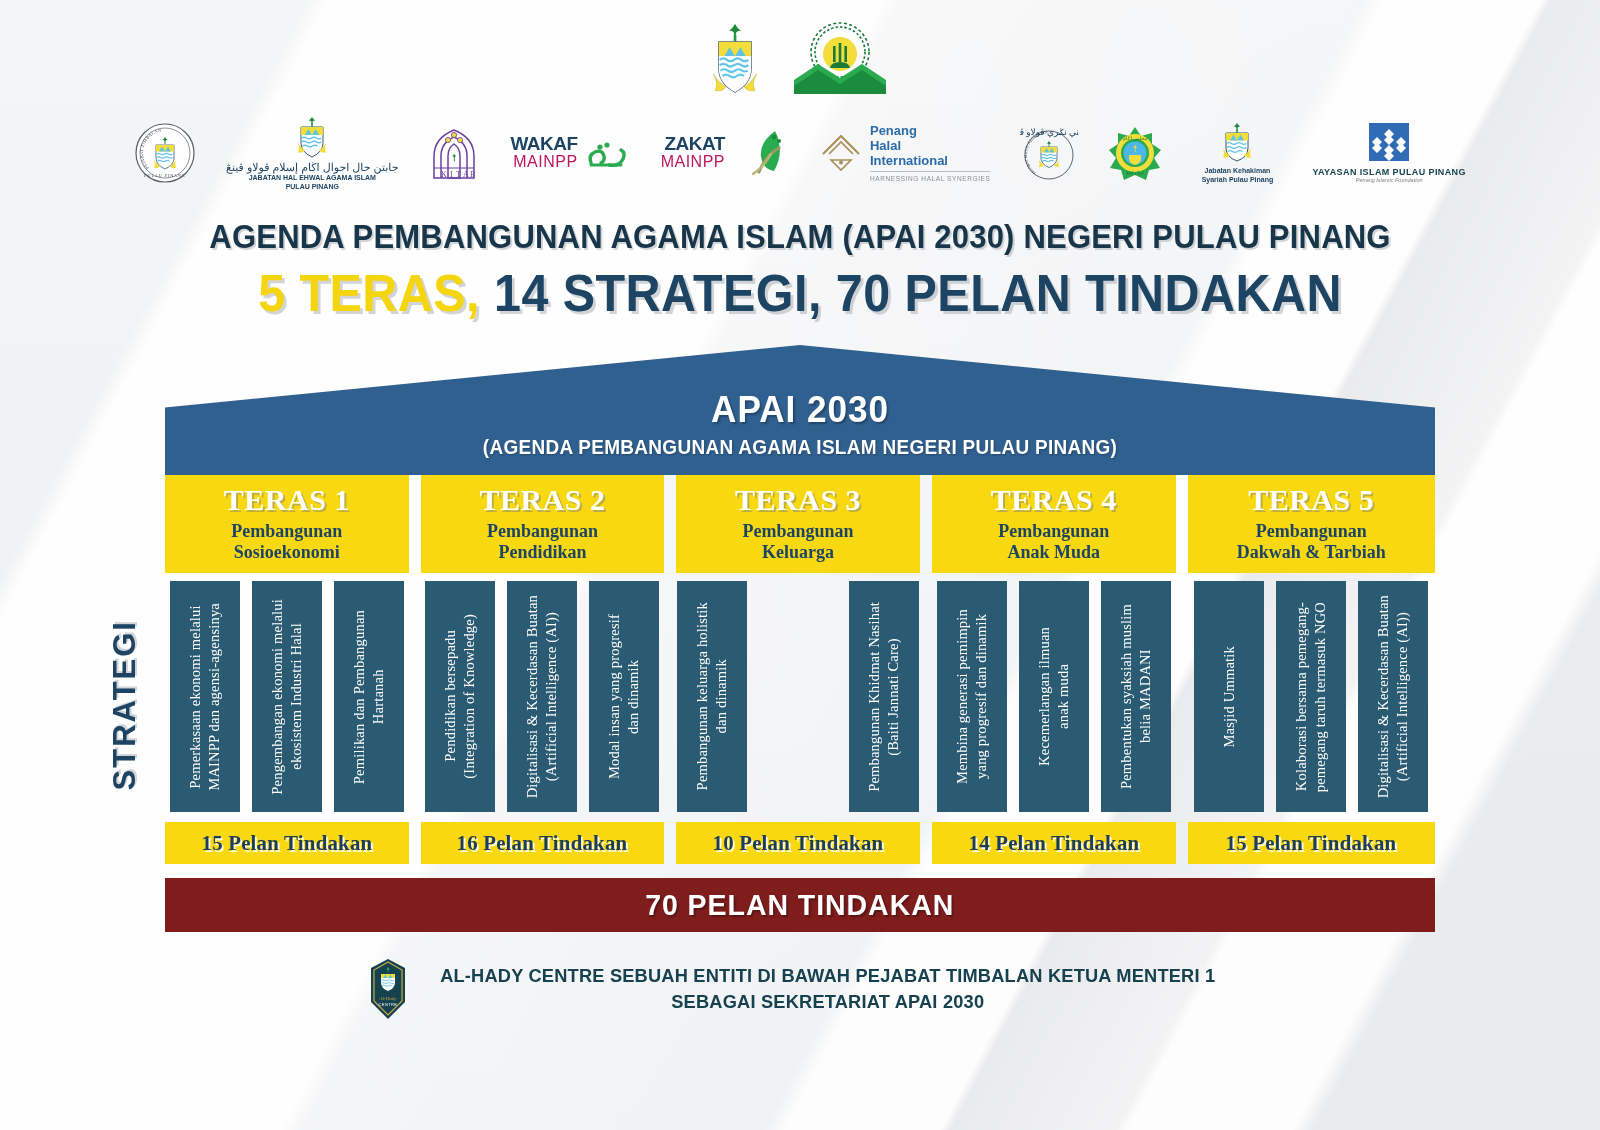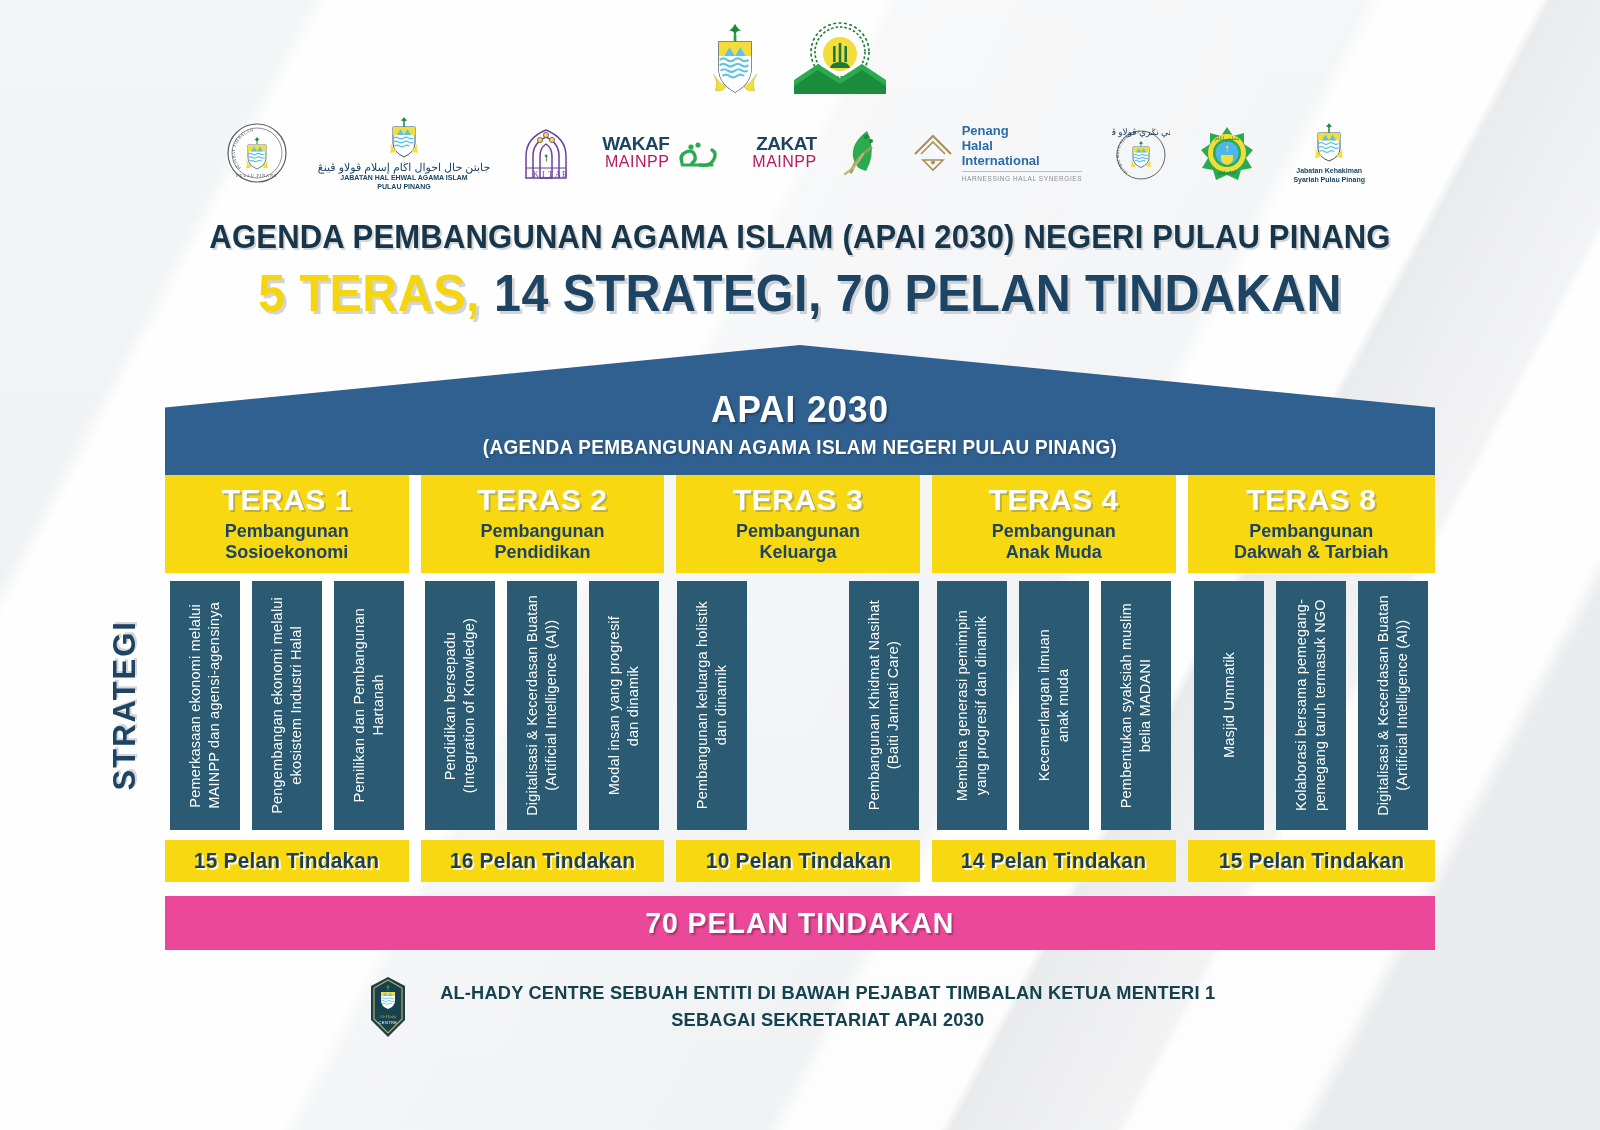--- a/index.html
+++ b/index.html
@@ -95,21 +95,21 @@
   .strategi-label {
     position: absolute; left: -58px; top: 80px; height: 300px;
     display: flex; align-items: center; justify-content: center;
   }
   .strategi-label span {
     writing-mode: vertical-rl; transform: rotate(180deg);
     font-size: 31px; font-weight: 800; letter-spacing: 2px;
     color: #1d4463; text-shadow: 2px 2px 0 rgba(165,170,176,.5);
   }
 
-  .teras-stack { display: flex; gap: 12px; width: 100%; }
+  .teras-stack { display: flex; gap: 12px; width: 100%; font-family: Liberation Serif, serif; }
   .teras {
     display: flex; flex-direction: column;
   }
   .teras-head {
     background: #f8d911; text-align: center; padding: 10px 6px 12px;
     height: 98px; display: flex; flex-direction: column; justify-content: center;
   }
   .teras-head .th-title {
     font-size: 30px; font-weight: 800; color: #fff; letter-spacing: .5px;
     text-shadow: 2px 2px 0 rgba(120,122,126,.45);
@@ -138,21 +138,21 @@
     background: #f8d911; height: 42px; margin-top: 10px;
     display: flex; align-items: center; justify-content: center;
   }
   .pelan-bar span {
     font-size: 22px; font-weight: 800; color: #1d3d55;
     text-shadow: 2px 2px 0 rgba(255,255,255,.85);
     letter-spacing: .2px; transform: scaleX(.95);
   }
 
   .total-bar {
-    width: 1270px; margin: 14px auto 0; height: 54px; background: #ec4899;
+    width: 1270px; margin: 14px auto 0; height: 54px; background: #7f1d1d;
     display: flex; align-items: center; justify-content: center;
   }
   .total-bar span {
     color: #fff; font-size: 30px; font-weight: 800; letter-spacing: 1px;
     text-shadow: 2px 2px 2px rgba(0,0,0,.3); transform: scaleX(.95);
   }
 
   
   .footer {
     margin-top: 26px; display: flex; align-items: center; justify-content: center; gap: 16px;
@@ -374,20 +374,33 @@
           <path d="M7.5 22.5 q2.5 -1.7 5 0 q2.5 1.7 5 0 q2.5 -1.7 5 0 q2.5 1.7 5 0"></path>
           <path d="M7.5 26.5 q2.5 -1.7 5 0 q2.5 1.7 5 0 q2.5 -1.7 5 0 q2.5 1.7 5 0"></path>
           <path d="M8.5 30.5 q2.5 -1.7 5 0 q2.5 1.7 5 0 q2.5 -1.7 5 0"></path>
         </g>
         <path d="M3 25 q3.5 7 8 9 q-2.5 3.5 -7 2.5 q2.5 -5 -1 -11.5z" fill="#f2dd3a"></path>
         <path d="M33 25 q-3.5 7 -8 9 q2.5 3.5 7 2.5 q-2.5 -5 1 -11.5z" fill="#f2dd3a"></path>
       </svg>
       <div class="lt" style="max-width:90px">Jabatan Kehakiman Syariah Pulau Pinang</div>
     </div>
 
+    <div class="logo">
+      <svg width="46" height="44" viewBox="0 0 46 44">
+        <rect x="3" y="0" width="40" height="38" fill="#2f6cb5"></rect>
+        <g fill="#fff">
+          <path d="M23 6 l5 5 l-3 3 l3 3 l-5 5 l-5 -5 l3 -3 l-3 -3z"></path>
+          <path d="M11 14 l5 5 l-3 3 l3 3 l-5 5 l-5 -5 l3 -3 l-3 -3z"></path>
+          <path d="M35 14 l5 5 l-3 3 l3 3 l-5 5 l-5 -5 l3 -3 l-3 -3z"></path>
+          <path d="M23 22 l5 5 l-3 3 l3 3 l-5 5 l-5 -5 l3 -3 l-3 -3z"></path>
+        </g>
+      </svg>
+      <div class="yip-t">YAYASAN ISLAM PULAU PINANG</div>
+      <div class="yip-s">Penang Islamic Foundation</div>
+    </div>
   </div>
 
   <div class="title-wrap">
     <div class="main-title">AGENDA PEMBANGUNAN AGAMA ISLAM (APAI 2030) NEGERI PULAU PINANG</div>
     <div class="sub-title">
       <span class="yellow">5 TERAS,</span>
       <span class="navy">14 STRATEGI,  70 PELAN TINDAKAN</span>
     </div>
   </div>
 
@@ -491,21 +504,21 @@
                 <span>Pembentukan syaksiah muslim
 belia MADANI</span>
               </div>
             </div>
             <div class="pelan-bar">
               <span>14 Pelan Tindakan</span>
             </div>
           </div>
           <div class="teras" style="width: 254px;">
             <div class="teras-head">
-              <div class="th-title">TERAS 8</div>
+              <div class="th-title">TERAS 5</div>
               <div class="th-sub">Pembangunan<br>Dakwah &amp; Tarbiah</div>
             </div>
             <div class="pillars">
               <div class="pillar" style="width: 70px;">
                 <span>Masjid Ummatik</span>
               </div>
               <div class="pillar" style="width: 70px;">
                 <span>Kolaborasi bersama pemegang-
 pemegang taruh termasuk NGO</span>
               </div>

